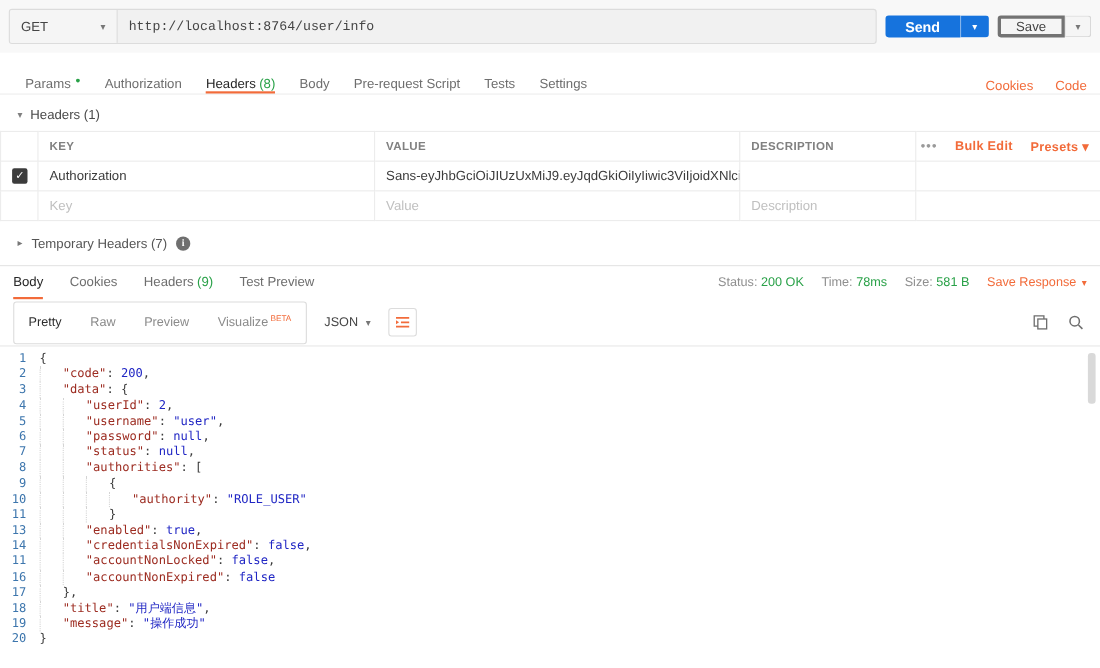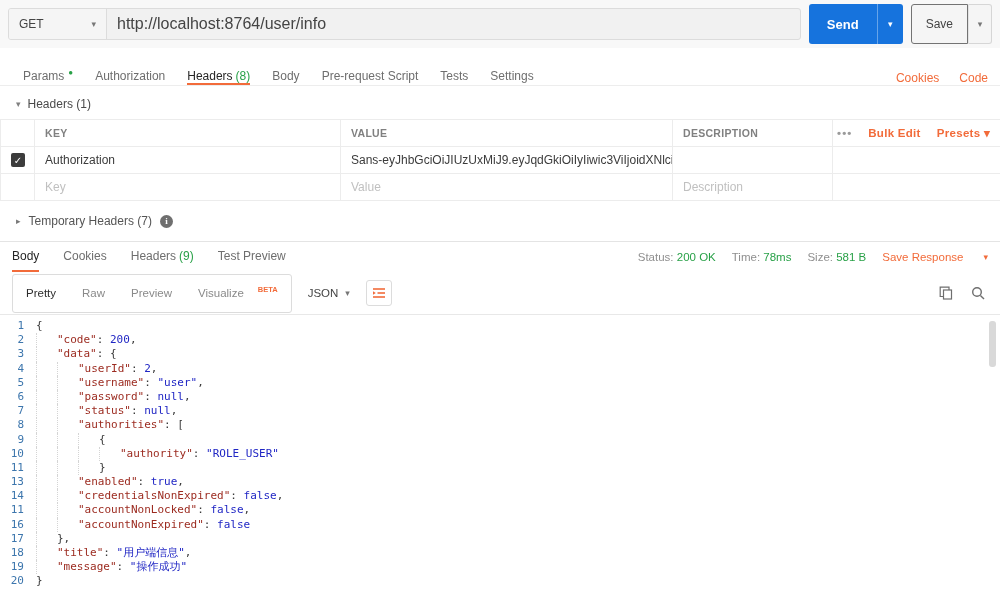--- a/index.html
+++ b/index.html
@@ -5,28 +5,28 @@
   *{box-sizing:border-box;margin:0;padding:0}
   html,body{width:1000px;height:607px;overflow:hidden;background:#fff;
     font-family:"Liberation Sans",sans-serif;font-size:12px;color:#333}
 
   
   .req-bar{height:48px;display:flex;align-items:center;padding:16px 8px;background:#f8f8f8;gap:8px}
   .url-group{display:flex;flex:1;height:32px;border:1px solid #dcdcdc;border-radius:3px;background:#f1f1f1;overflow:hidden}
   .method-select{width:98px;display:flex;align-items:center;justify-content:space-between;
     padding:0 10px;border-right:1px solid #dcdcdc;color:#444;cursor:pointer;background:#f5f5f5}
   .caret{font-size:9px;color:#777}
-  .url-input{flex:1;border:none;background:transparent;padding:0 10px;font-size:16px;color:#444;outline:none;
-    font-family:Liberation Sans, sans-serif}
-  .send-group,.save-group{display:flex;height:40px}
+  .url-input{flex:1;border:none;background:transparent;padding:0 10px;font-size:12px;color:#444;outline:none;
+    font-family:Liberation Mono, monospace}
+  .send-group,.save-group{display:flex;height:20px}
   .send-main{background:#1673dd;color:#fff;font-weight:bold;font-size:13px;display:flex;align-items:center;
     padding:0 18px;border-radius:3px 0 0 3px;cursor:pointer}
   .send-caret{width:26px;background:#1673dd;color:#fff;display:flex;align-items:center;justify-content:center;
     border-left:1px solid rgba(255,255,255,.35);border-radius:0 3px 3px 0;cursor:pointer;font-size:9px}
-  .save-main{background:#f5f5f5;border:1px solid #737373;color:#444;display:flex;align-items:center;
+  .save-main{background:#f5f5f5;border:3px solid #737373;color:#444;display:flex;align-items:center;
     padding:0 14px;border-radius:3px 0 0 3px;cursor:pointer}
   .save-caret{width:24px;background:#f5f5f5;border:1px solid #d6d6d6;border-left:1px solid #e3e3e3;color:#777;
     display:flex;align-items:center;justify-content:center;border-radius:0 3px 3px 0;cursor:pointer;font-size:9px}
 
   
   .req-tabs{display:flex;align-items:flex-end;height:38px;padding:0 12px;border-bottom:1px solid #ededed;background:#fff}
   .tab{display:flex;align-items:center;margin:0 11px;color:#6e6e6e;cursor:pointer;border-bottom:2px solid transparent;white-space:nowrap}
   .tab.active{color:#262626;border-bottom-color:#f26b3a}
   .count{color:#29a148;margin-left:3px}
   .dot{color:#29a148;font-size:8px;margin-left:4px;transform:translateY(-4px)}
@@ -51,27 +51,27 @@
     display:flex;align-items:center;justify-content:center;font-family:"Liberation Serif",serif}
 
   
   .resp{border-top:1px solid #e4e4e4}
   .resp-tabs{display:flex;align-items:stretch;height:30px;padding:0 12px}
   .rtab{display:flex;align-items:center;margin-right:24px;color:#6e6e6e;cursor:pointer;border-bottom:2px solid transparent;white-space:nowrap}
   .rtab.active{color:#262626;border-bottom-color:#f26b3a}
   .status-group{margin-left:auto;display:flex;align-items:center;gap:16px;font-size:11.5px}
   .slabel{color:#8f8f8f}
   .green{color:#29a148}
-  .save-resp{color:#f26b3a;display:flex;align-items:center;gap:20px;cursor:pointer}
+  .save-resp{color:#f26b3a;display:flex;align-items:center;gap:5px;cursor:pointer}
 
   .resp-toolbar{display:flex;align-items:center;height:42px;padding:0 12px;gap:12px}
   .seg{display:flex;align-items:center;border:1px solid #dcdcdc;border-radius:3px;height:39px;background:#fff}
   .seg-item{padding:0 13px;height:100%;display:flex;align-items:center;font-size:11.5px;color:#8a8a8a;cursor:pointer}
   .seg-item.active{color:#2d2d2d}
-  .beta{font-size:7.5px;color:#f26b3a;margin-left:14px;transform:translateY(-4px);font-weight:bold}
+  .beta{font-size:7.5px;color:#f26b3a;margin-left:2px;transform:translateY(-4px);font-weight:normal}
   .json-select{display:flex;align-items:center;gap:7px;font-size:11.5px;color:#444;cursor:pointer;padding:0 4px}
   .icon-btn{width:26px;height:26px;border:1px solid #dcdcdc;border-radius:3px;display:flex;align-items:center;justify-content:center;cursor:pointer}
   .plain-icon{width:20px;height:20px;display:flex;align-items:center;justify-content:center;cursor:pointer}
   .toolbar-right{margin-left:auto;display:flex;align-items:center;gap:12px}
 
   
   .code-area{position:relative;border-top:1px solid #e8e8e8;height:292px;overflow:hidden;padding-top:4px;background:#fff}
   .code-line{display:flex;line-height:14.2px;height:14.2px;font-family:"DejaVu Sans Mono",monospace;font-size:11px}
   .ln{width:36px;text-align:right;padding-right:12px;color:#3d76ad;flex:none;user-select:none}
   .lc{display:flex}

